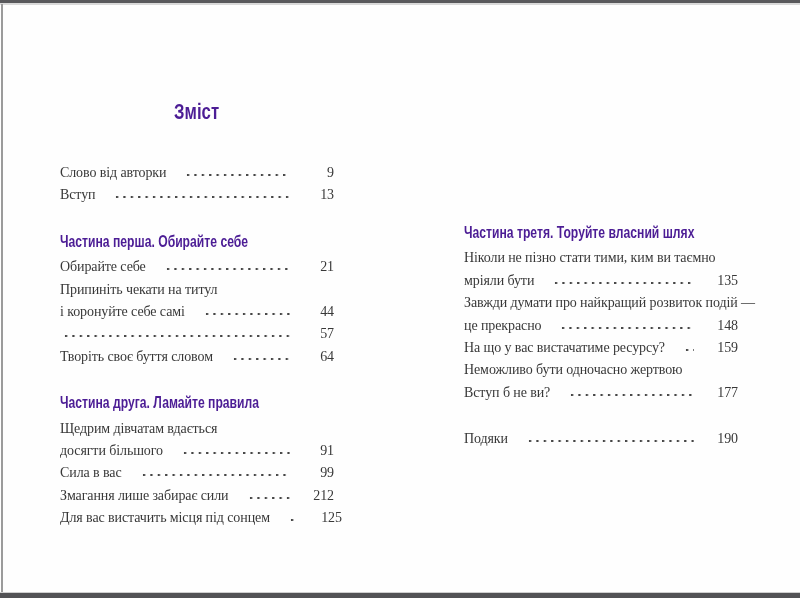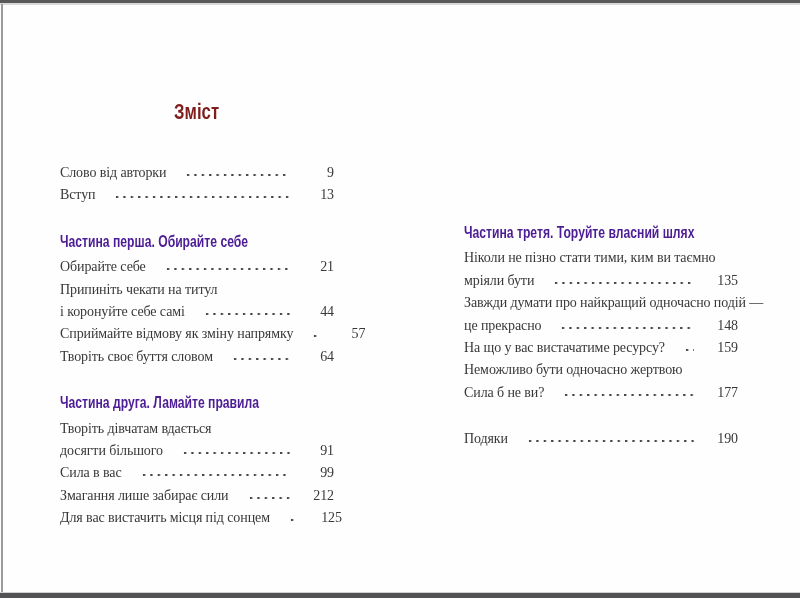--- a/index.html
+++ b/index.html
@@ -16,21 +16,21 @@
   .edge-top2   { position:absolute; top:3px; left:0; right:0; height:2px; background:#d9d9d9; }
   .edge-left   { position:absolute; top:4px; bottom:6px; left:1px; width:2px; background:#9b9b9b; }
   .edge-bottom { position:absolute; bottom:0; left:0; right:0; height:5px; background:#525255; }
   .edge-bottom2{ position:absolute; bottom:5px; left:0; right:0; height:1px; background:#cfcfcf; }
 
   
   .page-title {
     position:absolute; left:60px; width:274px; top:100px;
     text-align:center;
     font-family:"Liberation Sans", sans-serif;
-    font-weight:700; font-size:22px; color:#7f1d1d;
+    font-weight:700; font-size:22px; color:#4c1d95;
     line-height:24px;
   }
   .cond { display:inline-block; transform:scaleX(0.76); transform-origin:center; white-space:nowrap; }
   .cond-l { display:inline-block; transform:scaleX(0.76); transform-origin:left center; white-space:nowrap; }
 
   
   .col { position:absolute; width:274px; }
   .col-left  { left:60px;  top:162px; }
   .col-right { left:464px; top:222px; }
 
@@ -89,34 +89,33 @@
       </div>
       <div class="row">
         <span class="t">Припиніть чекати на титул</span>
       </div>
       <div class="row">
         <span class="t">і коронуйте себе самі</span>
         <span class="leader"></span>
         <span class="num">44</span>
       </div>
       <div class="row">
-        <span class="t">Сприймайте відмову як зміну напрямку</span>
         <span class="leader"></span>
         <span class="num">57</span>
       </div>
       <div class="row">
         <span class="t">Творіть своє буття словом</span>
         <span class="leader"></span>
         <span class="num">64</span>
       </div>
     </div>
     <div class="block">
       <div class="heading"><span class="cond-l">Частина друга. Ламайте правила</span></div>
       <div class="row">
-        <span class="t">Творіть дівчатам вдається</span>
+        <span class="t">Щедрим дівчатам вдається</span>
       </div>
       <div class="row">
         <span class="t">досягти більшого</span>
         <span class="leader"></span>
         <span class="num">91</span>
       </div>
       <div class="row">
         <span class="t">Сила в вас</span>
         <span class="leader"></span>
         <span class="num">99</span>
@@ -138,37 +137,37 @@
       <div class="heading"><span class="cond-l">Частина третя. Торуйте власний шлях</span></div>
       <div class="row">
         <span class="t">Ніколи не пізно стати тими, ким ви таємно</span>
       </div>
       <div class="row">
         <span class="t">мріяли бути</span>
         <span class="leader"></span>
         <span class="num">135</span>
       </div>
       <div class="row">
-        <span class="t">Завжди думати про найкращий одночасно подій —</span>
+        <span class="t">Завжди думати про найкращий розвиток подій —</span>
       </div>
       <div class="row">
         <span class="t">це прекрасно</span>
         <span class="leader"></span>
         <span class="num">148</span>
       </div>
       <div class="row">
         <span class="t">На що у вас вистачатиме ресурсу?</span>
         <span class="leader"></span>
         <span class="num">159</span>
       </div>
       <div class="row">
         <span class="t">Неможливо бути одночасно жертвою</span>
       </div>
       <div class="row">
-        <span class="t">Сила б не ви?</span>
+        <span class="t">Вступ б не ви?</span>
         <span class="leader"></span>
         <span class="num">177</span>
       </div>
     </div>
     <div class="block">
       <div class="row">
         <span class="t">Подяки</span>
         <span class="leader"></span>
         <span class="num">190</span>
       </div>

